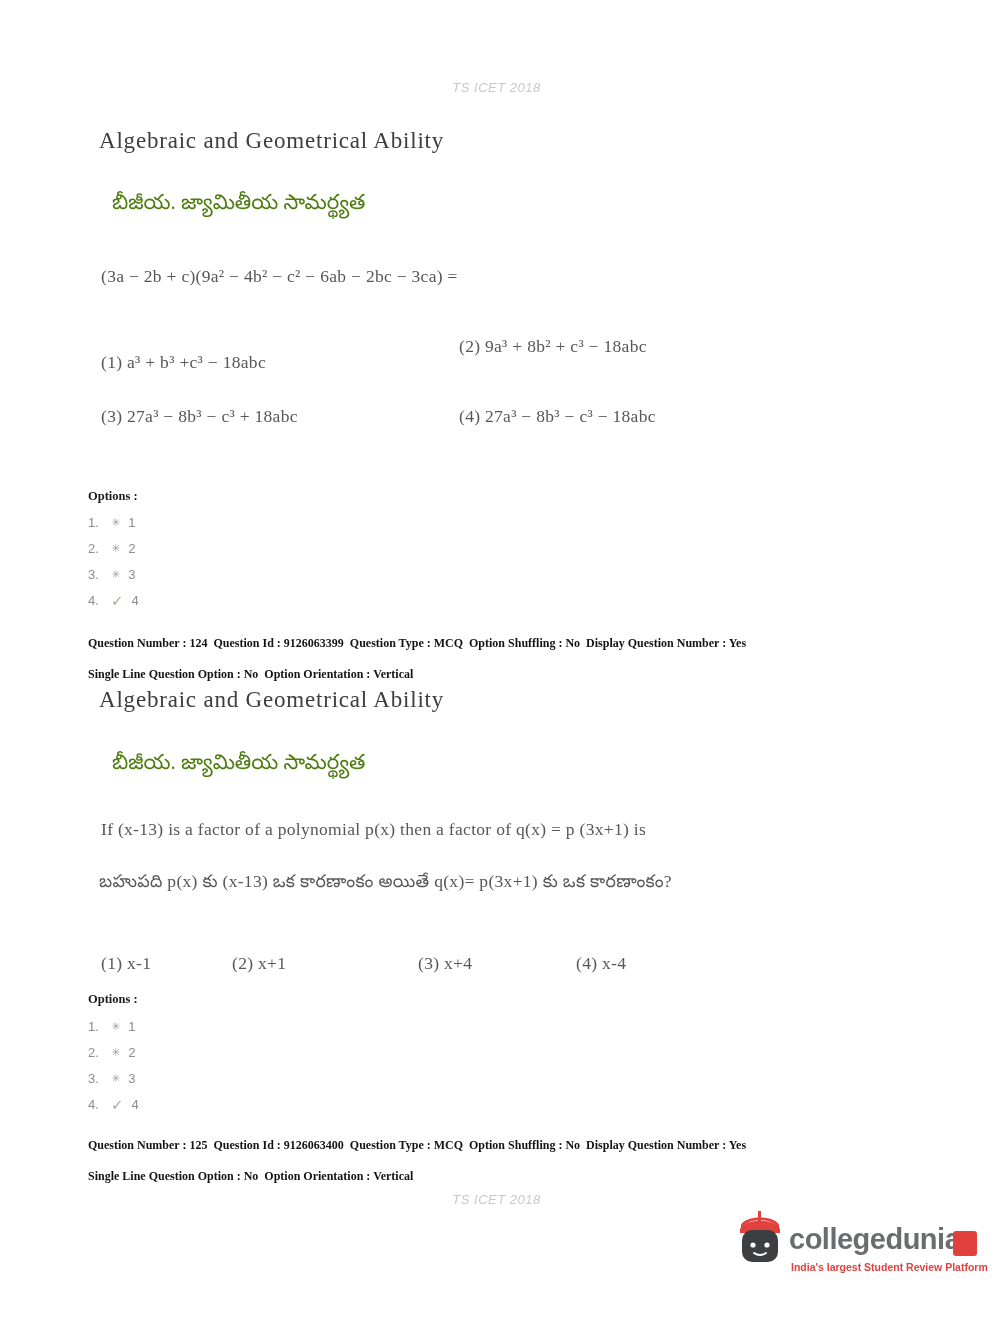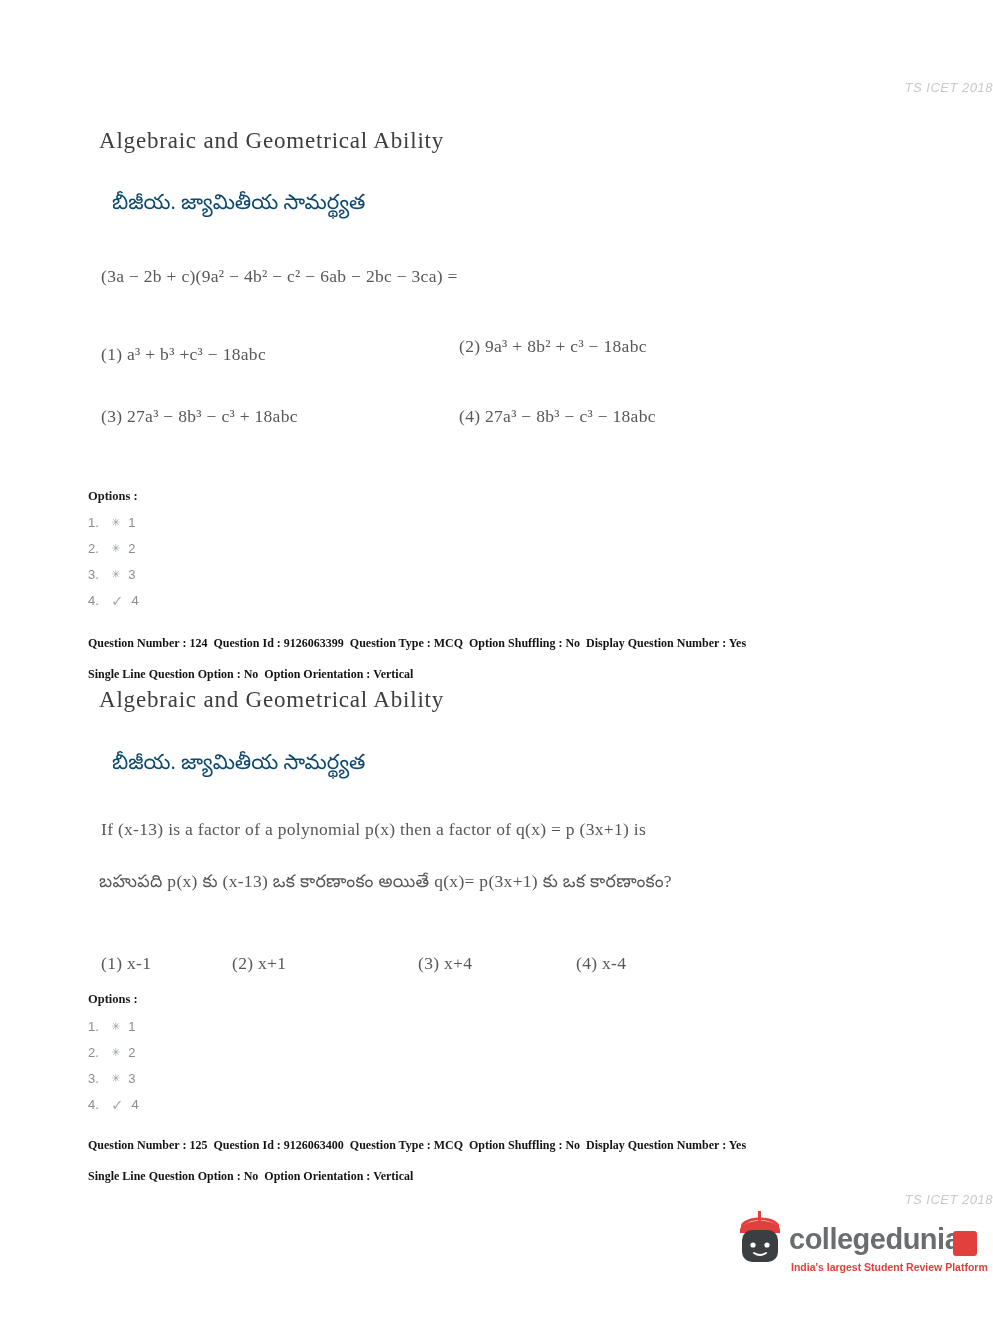--- a/index.html
+++ b/index.html
@@ -5,51 +5,51 @@
   html,body{margin:0;padding:0;background:#e9e9e9;}
   .page{
     position:relative;
     width:993px;height:1317px;
     background:#ffffff;
     margin:0 auto;
     overflow:hidden;
     font-family:"Liberation Serif","DejaVu Serif",serif;
   }
   .wm{
-    position:absolute;left:0;width:100%;text-align:right;
+    position:absolute;left:0;width:100%;text-align:center;
     font:italic 13px "Liberation Sans","DejaVu Sans",sans-serif;
     color:#c9c9c9;letter-spacing:.5px;
   }
   .wm-top{top:80px}
   .wm-bottom{top:1192px}
 
   .sec-title{
     position:absolute;left:99px;
     font-weight:400;font-size:23px;color:#3d3d3d;letter-spacing:.8px;
   }
   .t1{top:128px}
   .t2{top:687px}
 
   .telugu-title{
-    position:absolute;left:112px;font-size:21px;color:#0c4a6e;
+    position:absolute;left:112px;font-size:21px;color:#4d7c0f;
   }
   .tt1{top:190px}
   .tt2{top:750px}
 
   .q-body{
     position:absolute;left:101px;font-size:17.5px;color:#575757;letter-spacing:.3px;
   }
   .qb1{top:266px}
   .qb2{top:819px}
   .qb2t{left:99px;top:871px}
 
   .choice{
     position:absolute;font-size:17.5px;color:#575757;letter-spacing:.3px;
   }
-  .q1c1{left:101px;top:344px}
+  .q1c1{left:101px;top:352px}
   .q1c2{left:459px;top:336px}
   .q1c3{left:101px;top:406px}
   .q1c4{left:459px;top:406px}
   .q2c1{left:101px;top:953px}
   .q2c2{left:232px;top:953px}
   .q2c3{left:418px;top:953px}
   .q2c4{left:576px;top:953px}
 
   .options-label{
     position:absolute;left:88px;

